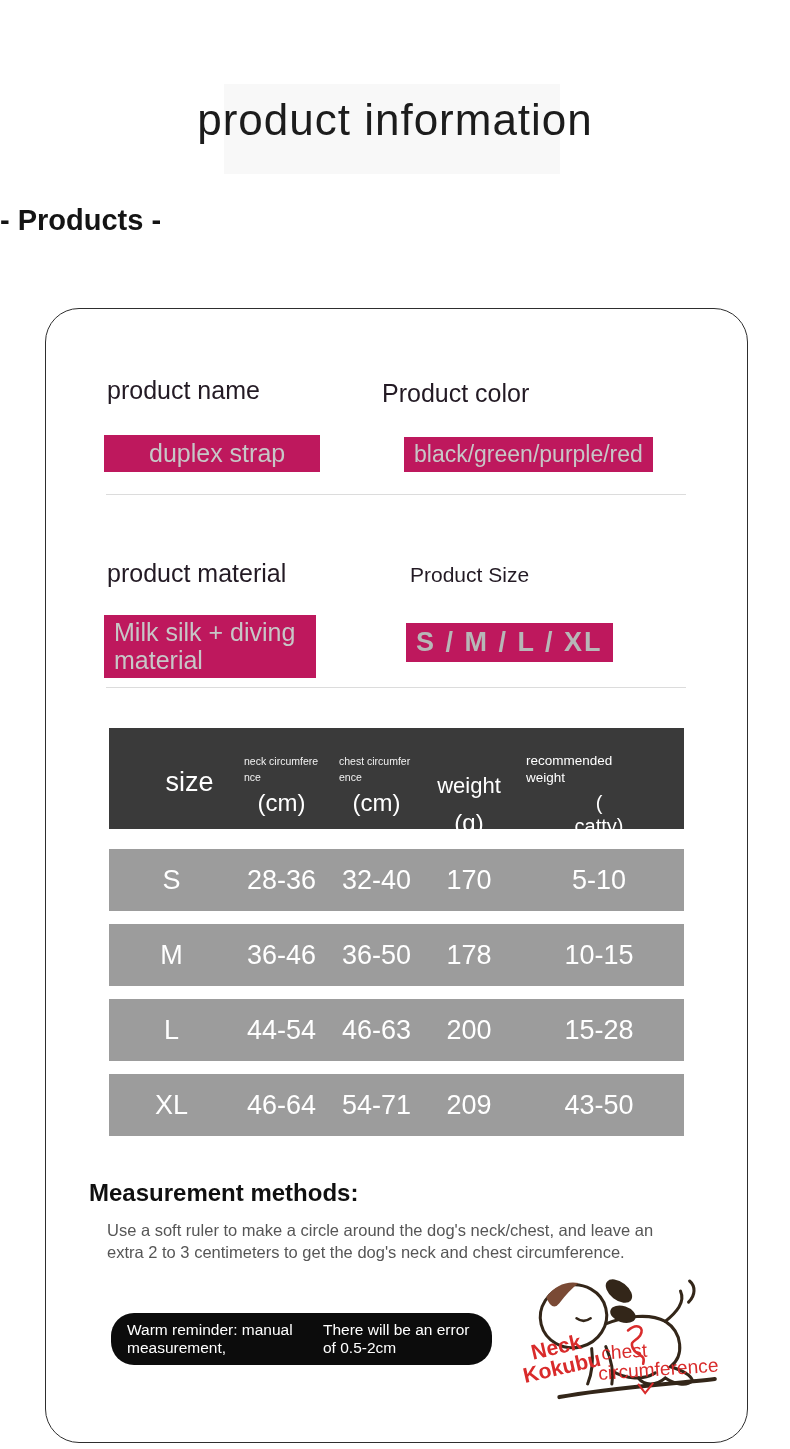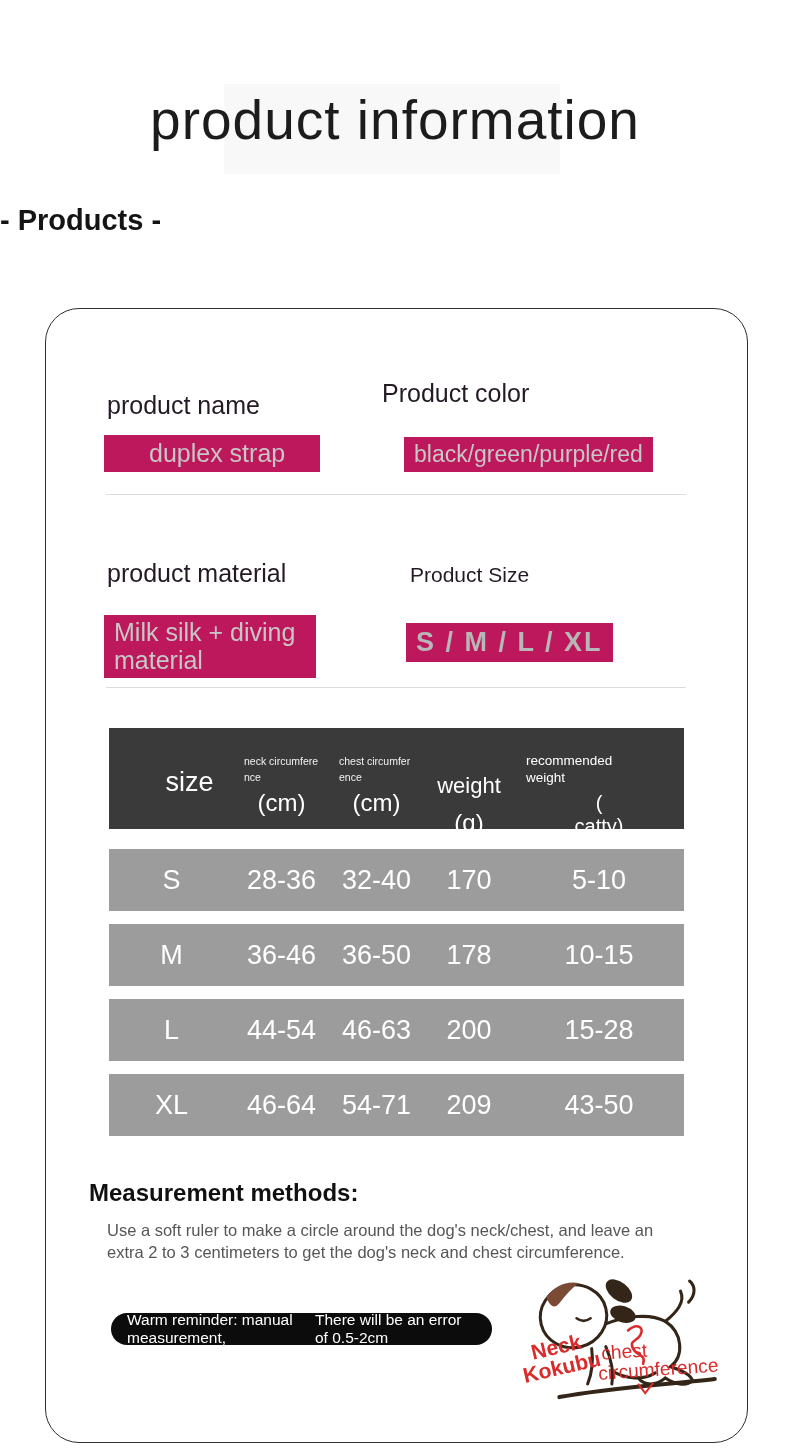--- a/index.html
+++ b/index.html
@@ -1,32 +1,32 @@
 <!DOCTYPE html>
 <html><head>
 <meta charset="utf-8">
 <style>
   * { margin:0; padding:0; box-sizing:border-box; }
   body { background:#ffffff; font-family:"Liberation Sans", sans-serif; }
   .page { position:relative; width:790px; height:1449px; margin:0 auto; background:#fff; overflow:hidden; }
 
   .title-highlight { position:absolute; left:224px; top:84px; width:336px; height:90px; background:#f8f8f8; }
-  .page-title { position:absolute; left:0; top:88px; width:100%; text-align:center;
-    font-size:55px; color:#1c1c1c; font-weight:400; letter-spacing:1px; }
+  .page-title { position:absolute; left:0; top:95px; width:100%; text-align:center;
+    font-size:44px; color:#1c1c1c; font-weight:400; letter-spacing:1px; }
   .page-subtitle { position:absolute; left:0; top:204px; width:100%; text-align:left;
     font-size:29px; font-weight:700; color:#141414; }
 
   .card { position:absolute; left:45px; top:308px; width:703px; height:1135px;
     border:1.5px solid #2e2e2e; border-radius:34px; background:#fff; }
 
   .lbl { position:absolute; font-size:25px; color:#231a24; font-weight:400; }
   .val { position:absolute; color:#c7c7c7; background:#be185d; padding:4px 10px; }
   .divider { position:absolute; height:1px; background:#dcdcdc; width:580px; left:60px; }
 
-  .lbl-name { left:61px; top:82px; }
+  .lbl-name { left:61px; top:67px; }
   .lbl-color { left:336px; top:70px; }
   .val-name { left:58px; top:126px; font-size:25px; padding-left:45px; padding-right:35px;}
   .val-color { left:358px; top:128px; font-size:23px; }
   .divider-1 { top:185px; }
   .lbl-material { left:61px; top:250px; }
   .lbl-size { left:364px; top:254px; font-size:21px; }
   .val-material { left:58px; top:306px; font-size:25px; width:212px; line-height:1.1; }
   .val-size { left:360px; top:314px; font-size:27px; font-weight:700; color:#b7b7b7; letter-spacing:2px; }
   .divider-2 { top:378px; }
 
@@ -45,23 +45,23 @@
 
   .t-rows .t-row { display:grid; grid-template-columns:125px 95px 95px 90px 170px;
     height:62px; background:#9c9c9c; margin-top:13px; align-items:center;
     text-align:center; color:#fff; font-size:27px; }
   .t-rows .t-row:first-child { margin-top:20px; }
 
   .meas-heading { position:absolute; left:43px; top:870px; font-size:24px; font-weight:700; color:#101010; }
   .meas-body { position:absolute; left:61px; top:910px; width:565px; font-size:16.5px;
     line-height:1.35; color:#565656; }
 
-  .reminder-pill { position:absolute; left:65px; top:1004px; width:381px; height:32px;
+  .reminder-pill { position:absolute; left:65px; top:1004px; width:381px; height:52px;
     background:#0c0c0c; border-radius:23px; color:#fff; display:flex; align-items:center;
-    padding:4px 16px; }
+    padding:4px 16px; gap:8px; }
   .reminder-left { width:188px; font-size:15.5px; line-height:1.15; }
   .reminder-right { flex:1; font-size:15.5px; line-height:1.15; }
 
   .dog-wrap { position:absolute; left:475px; top:952px; width:212px; height:148px; }
 </style>
 </head>
 <body>
 
 <div class="page">
 

